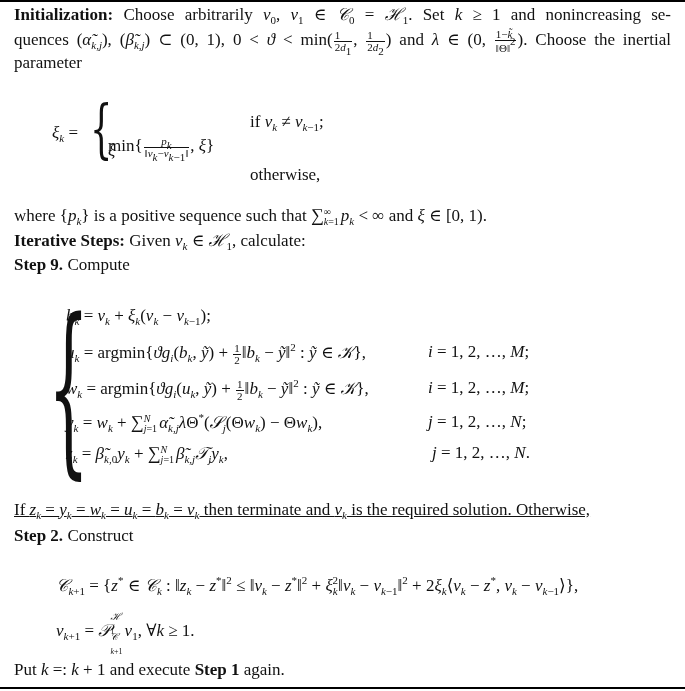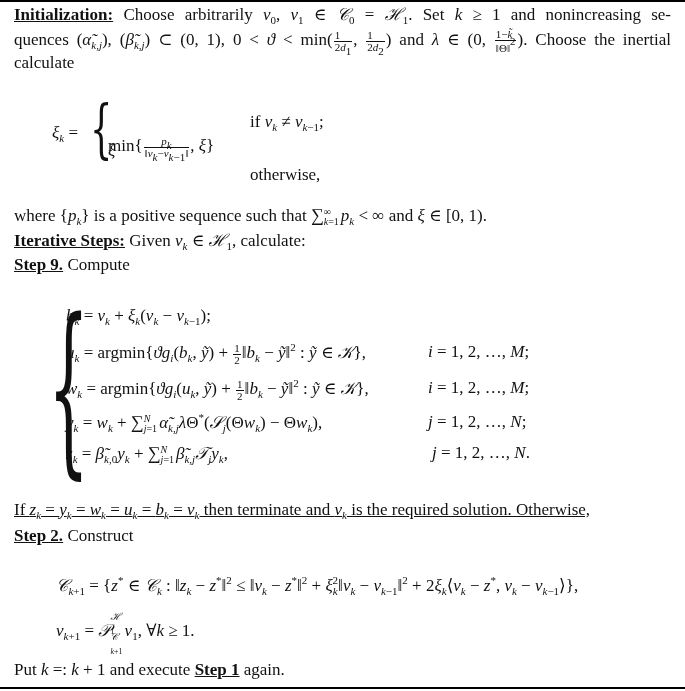--- a/index.html
+++ b/index.html
@@ -2,21 +2,21 @@
 <html><head>
 <meta charset="utf-8">
 <style>
   html, body { margin:0; padding:0; background:#ffffff; }
   body { width:685px; height:691px; position:relative; overflow:hidden;
          font-family:"Liberation Serif","DejaVu Serif",serif; color:#111; font-size:17px; }
   .rule-top { position:absolute; left:0; top:0; width:685px; height:2px; background:#000; }
   .rule-bot { position:absolute; left:0; top:687px; width:685px; height:2px; background:#000; }
   .line { position:absolute; left:14px; white-space:nowrap; line-height:20px; }
   .just { width:657px; text-align:justify; text-align-last:justify; }
-  b { font-weight:bold;text-decoration:underline; }
+  b { font-weight:bold; }
   i, .m { font-style:italic; }
   sub, sup { font-size:11px; line-height:0; }
   sub { vertical-align:-4px; } sup { vertical-align:7px; }
   .frac { display:inline-block; vertical-align:middle; text-align:center; font-size:11px; line-height:11px; margin:0 1px; }
   .frac > span { display:block; padding:0 1px; }
   .frac > span.num { border-bottom:1px solid #111; }
   .cal { font-family:"DejaVu Serif",serif; font-style:italic; }
   .eq { position:absolute; white-space:nowrap; line-height:20px; }
   .brace-big { position:absolute; font-family:"DejaVu Serif",serif; font-weight:100; }
   .col2 { position:absolute; white-space:nowrap; }
@@ -26,21 +26,21 @@
 </style>
 </head>
 <body>
 
 <div class="rule-top"></div>
 
 <div class="line just" style="top:4px;"><b>Initialization:</b> Choose arbitrarily <i>ν</i><sub>0</sub>, <i>ν</i><sub>1</sub> ∈ <span class="cal">𝒞</span><sub>0</sub> = <span class="cal">ℋ</span><sub>1</sub>. Set <i>k</i> ≥ 1 and nonincreasing se-</div>
 
 <div class="line just" style="top:29px;">quences (<i>α̃</i><sub><i>k,j</i></sub>), (<i>β̃</i><sub><i>k,j</i></sub>) ⊂ (0, 1), 0 &lt; <i>ϑ</i> &lt; min(<span class="frac"><span class="num">1</span><span>2<i>d</i><sub>1</sub></span></span>, <span class="frac"><span class="num">1</span><span>2<i>d</i><sub>2</sub></span></span>) and <i>λ</i> ∈ (0, <span class="frac"><span class="num">1−<i>k̃</i></span><span>‖Θ‖<sup>2</sup></span></span>). Choose the inertial</div>
 
-<div class="line" style="top:53px;">calculate</div>
+<div class="line" style="top:53px;">parameter</div>
 
 <div class="eq" style="left:52px; top:123px;"><i>ξ</i><sub><i>k</i></sub> =</div>
 <div class="brace-big" style="left:90px; top:97px; font-size:64px; line-height:64px; transform:scaleX(0.55); transform-origin:left;">{</div>
 <div class="eq" style="left:108px; top:116px;margin-top:20px;">min{<span class="frac"><span class="num"><i>p</i><sub><i>k</i></sub></span><span>‖<i>ν</i><sub><i>k</i></sub>−<i>ν</i><sub><i>k</i>−1</sub>‖</span></span>, <i>ξ</i>}</div>
 <div class="eq" style="left:250px; top:112px;">if <i>ν</i><sub><i>k</i></sub> ≠ <i>ν</i><sub><i>k</i>−1</sub>;</div>
 <div class="eq" style="left:108px; top:141px;"><i>ξ</i></div>
 <div class="eq" style="left:250px; top:141px;margin-top:24px;">otherwise,</div>
 
 <div class="line" style="top:205px;">where {<i>p</i><sub><i>k</i></sub>} is a positive sequence such that <span class="sumop">∑</span><span class="limits"><span>∞</span><span><i>k</i>=1</span></span><i>p</i><sub><i>k</i></sub> &lt; ∞ and <i>ξ</i> ∈ [0, 1).</div>
 

